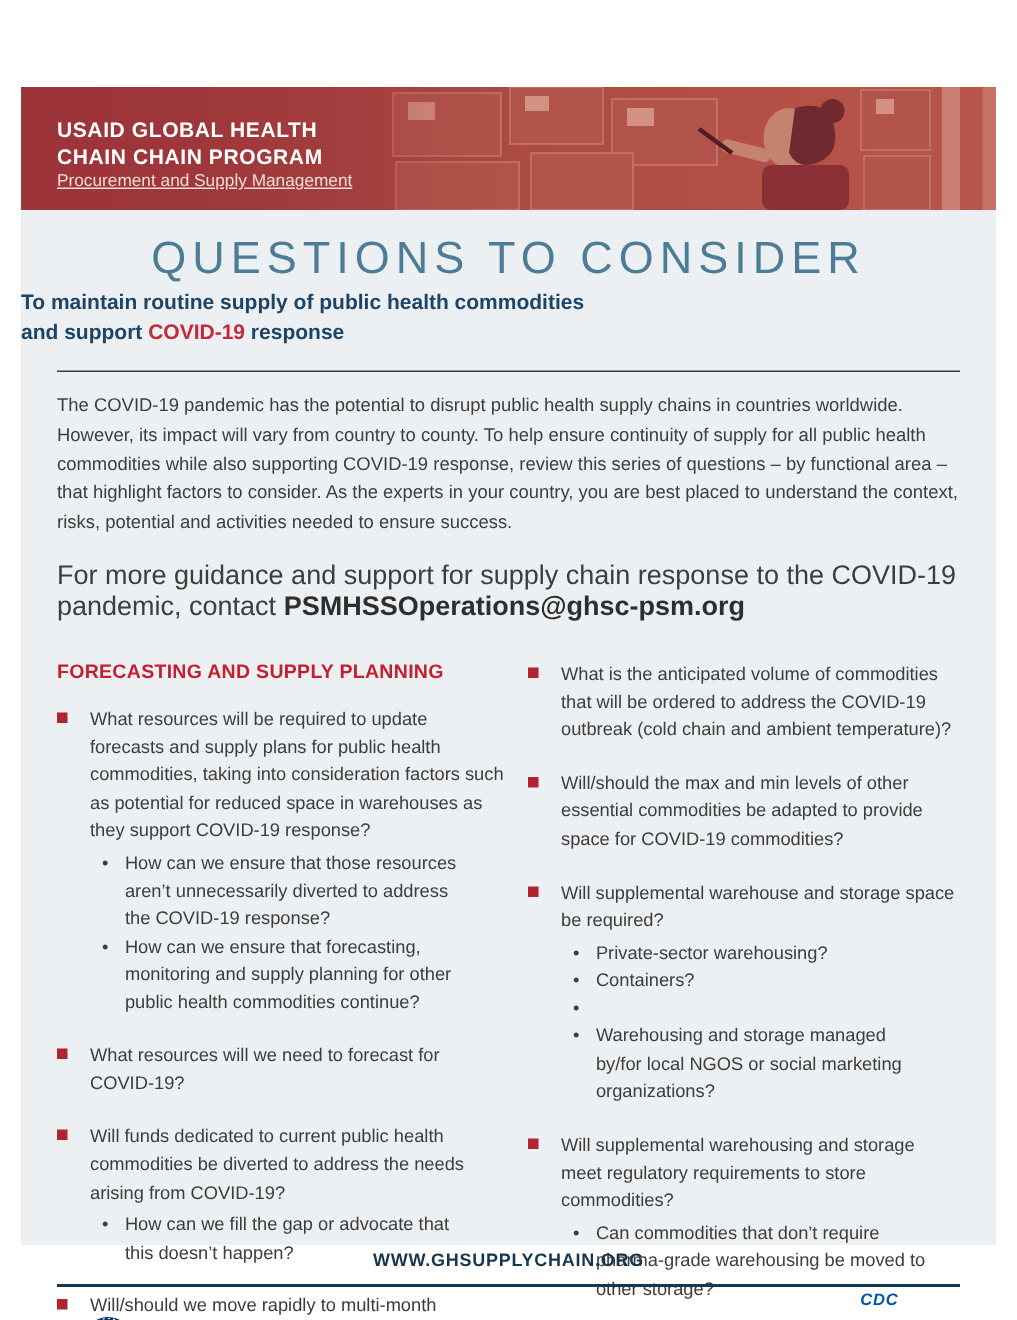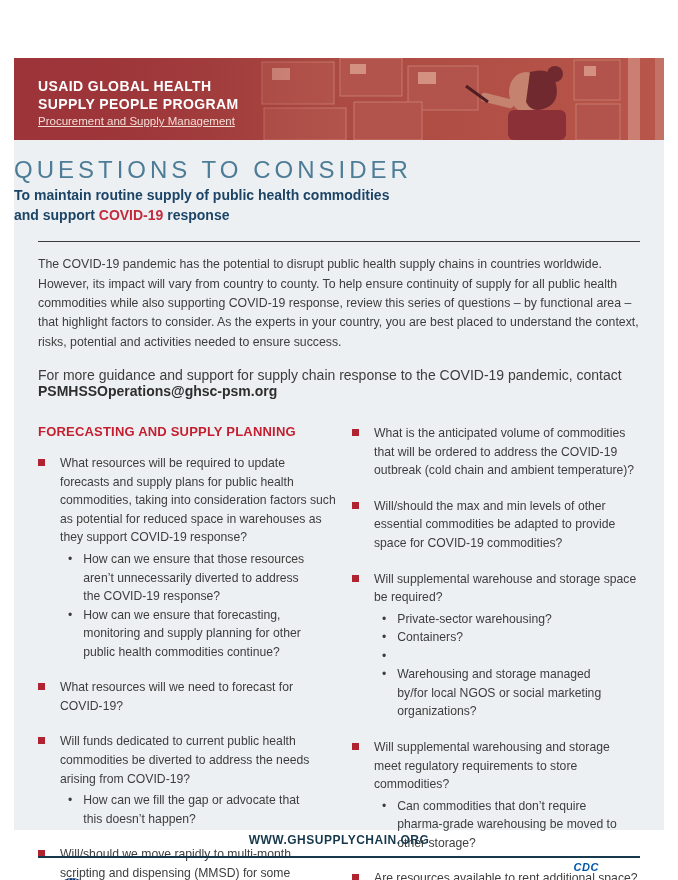--- a/index.html
+++ b/index.html
@@ -13,29 +13,29 @@
   
   .banner{position:absolute;left:14px;top:14px;width:650px;height:82px;overflow:hidden;}
   .banner svg{position:absolute;left:0;top:0;width:100%;height:100%;display:block;}
   .banner-text{position:absolute;left:24px;top:19px;color:#ffffff;z-index:2;}
   .banner-title{font-size:14px;font-weight:bold;letter-spacing:.4px;line-height:1.3;}
   .banner-subtitle{font-size:11.5px;margin-top:2px;color:#f3dcd6;text-decoration:underline;}
 
   
   .sheet{position:absolute;left:14px;top:96px;width:650px;height:690px;background:#edf0f2;}
   .doc-title{
-    margin:16px 0 2px;
-    font-size:24px;font-weight:normal;letter-spacing:4px;
+    margin:16px 0 2px;text-align:center;
+    font-size:30px;font-weight:normal;letter-spacing:4px;
     color:var(--title-blue);
   }
   .doc-subtitle{text-align:left;font-weight:bold;font-size:14px;line-height:1.4;color:var(--navy);}
   .covid{color:var(--covid-red);}
   .divider{border:none;border-top:1px solid #3c3c3c;margin:16px 24px 0;}
   .intro{margin:13px 24px 0;font-size:12.3px;line-height:1.58;color:#3d3d3d;}
-  .contact{margin:15px 24px 0;font-size:14px;color:#3d3d3d;}
+  .contact{margin:15px 24px 0;font-size:18px;color:#3d3d3d;}
   .contact strong{color:#2e2e2e;}
 
   
   .columns{display:flex;margin:25px 24px 0;gap:16px;}
   .col{min-width:0;}
   .col:first-child{flex:0 0 298px;}
   .col:last-child{flex:1;}
   .sec-title{margin:0 0 15px;font-size:13px;font-weight:bold;letter-spacing:.2px;color:var(--section-red);}
   .item{display:flex;gap:15px;margin-bottom:17px;font-size:12.2px;line-height:1.52;color:#3d3d3d;}
   .sq{flex:0 0 7px;width:7px;height:7px;background:var(--bullet-red);margin-top:5px;}
@@ -117,21 +117,21 @@
         <circle cx="541" cy="16" r="8" fill="#702a2f"></circle>
         <rect x="494" y="52" width="58" height="30" rx="6" fill="#8a3036"></rect>
         <rect x="468" y="34" width="34" height="9" rx="4" fill="#c4826f" transform="rotate(14 468 34)"></rect>
         <line x1="452" y1="28" x2="474" y2="44" stroke="#4f1d22" stroke-width="3"></line>
       </g>
 
       <rect x="0" y="0" width="330" height="82" fill="url(#fadeL)"></rect>
     </svg>
     <div class="banner-text">
       <div class="banner-title">USAID GLOBAL HEALTH</div>
-      <div class="banner-title">SUPPLY PEOPLE PROGRAM</div>
+      <div class="banner-title">CHAIN CHAIN PROGRAM</div>
       <div class="banner-subtitle">Procurement and Supply Management</div>
     </div>
   </header>
 
   <main class="sheet">
     <h1 class="doc-title">QUESTIONS TO CONSIDER</h1>
     <div class="doc-subtitle">
       <div>To maintain routine supply of public health commodities</div>
       <div><span>and support </span><span class="covid">COVID-19</span><span> response</span></div>
     </div>

